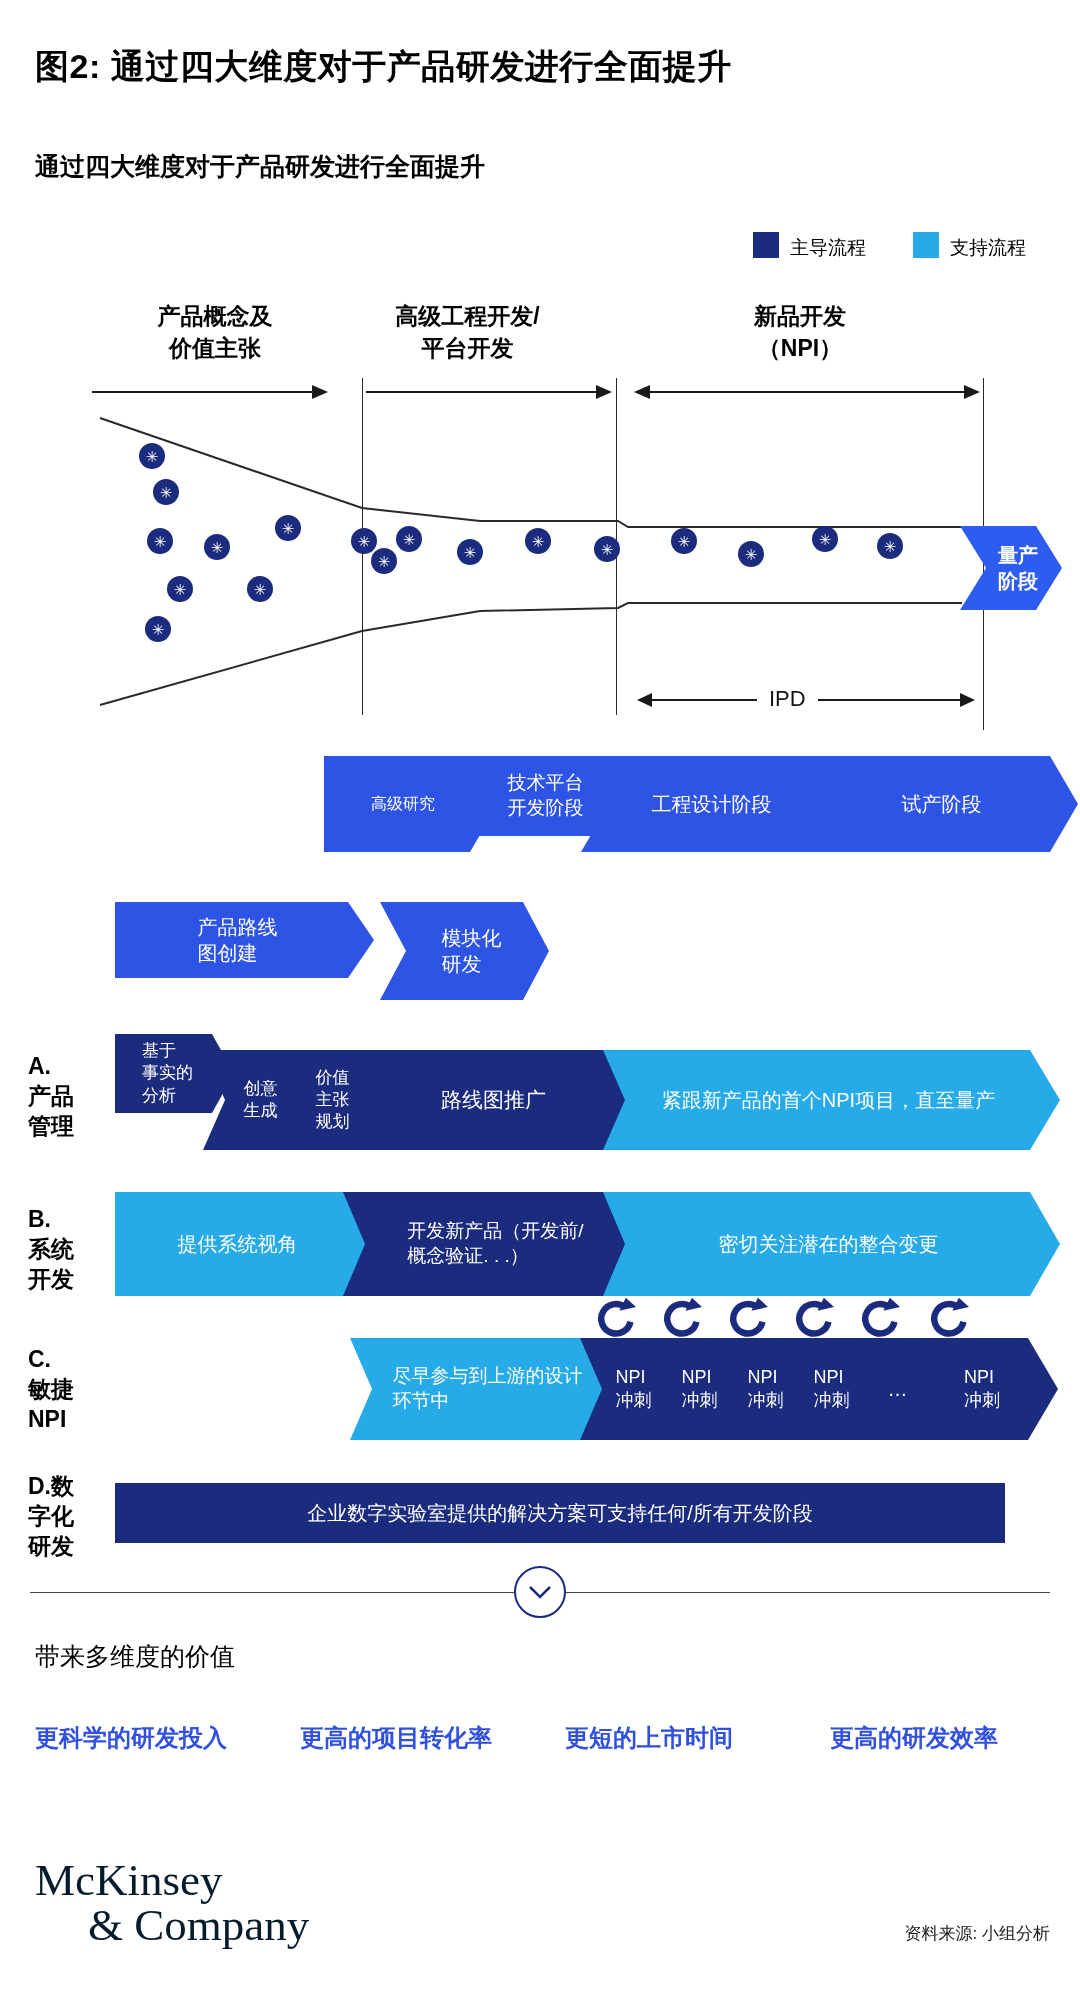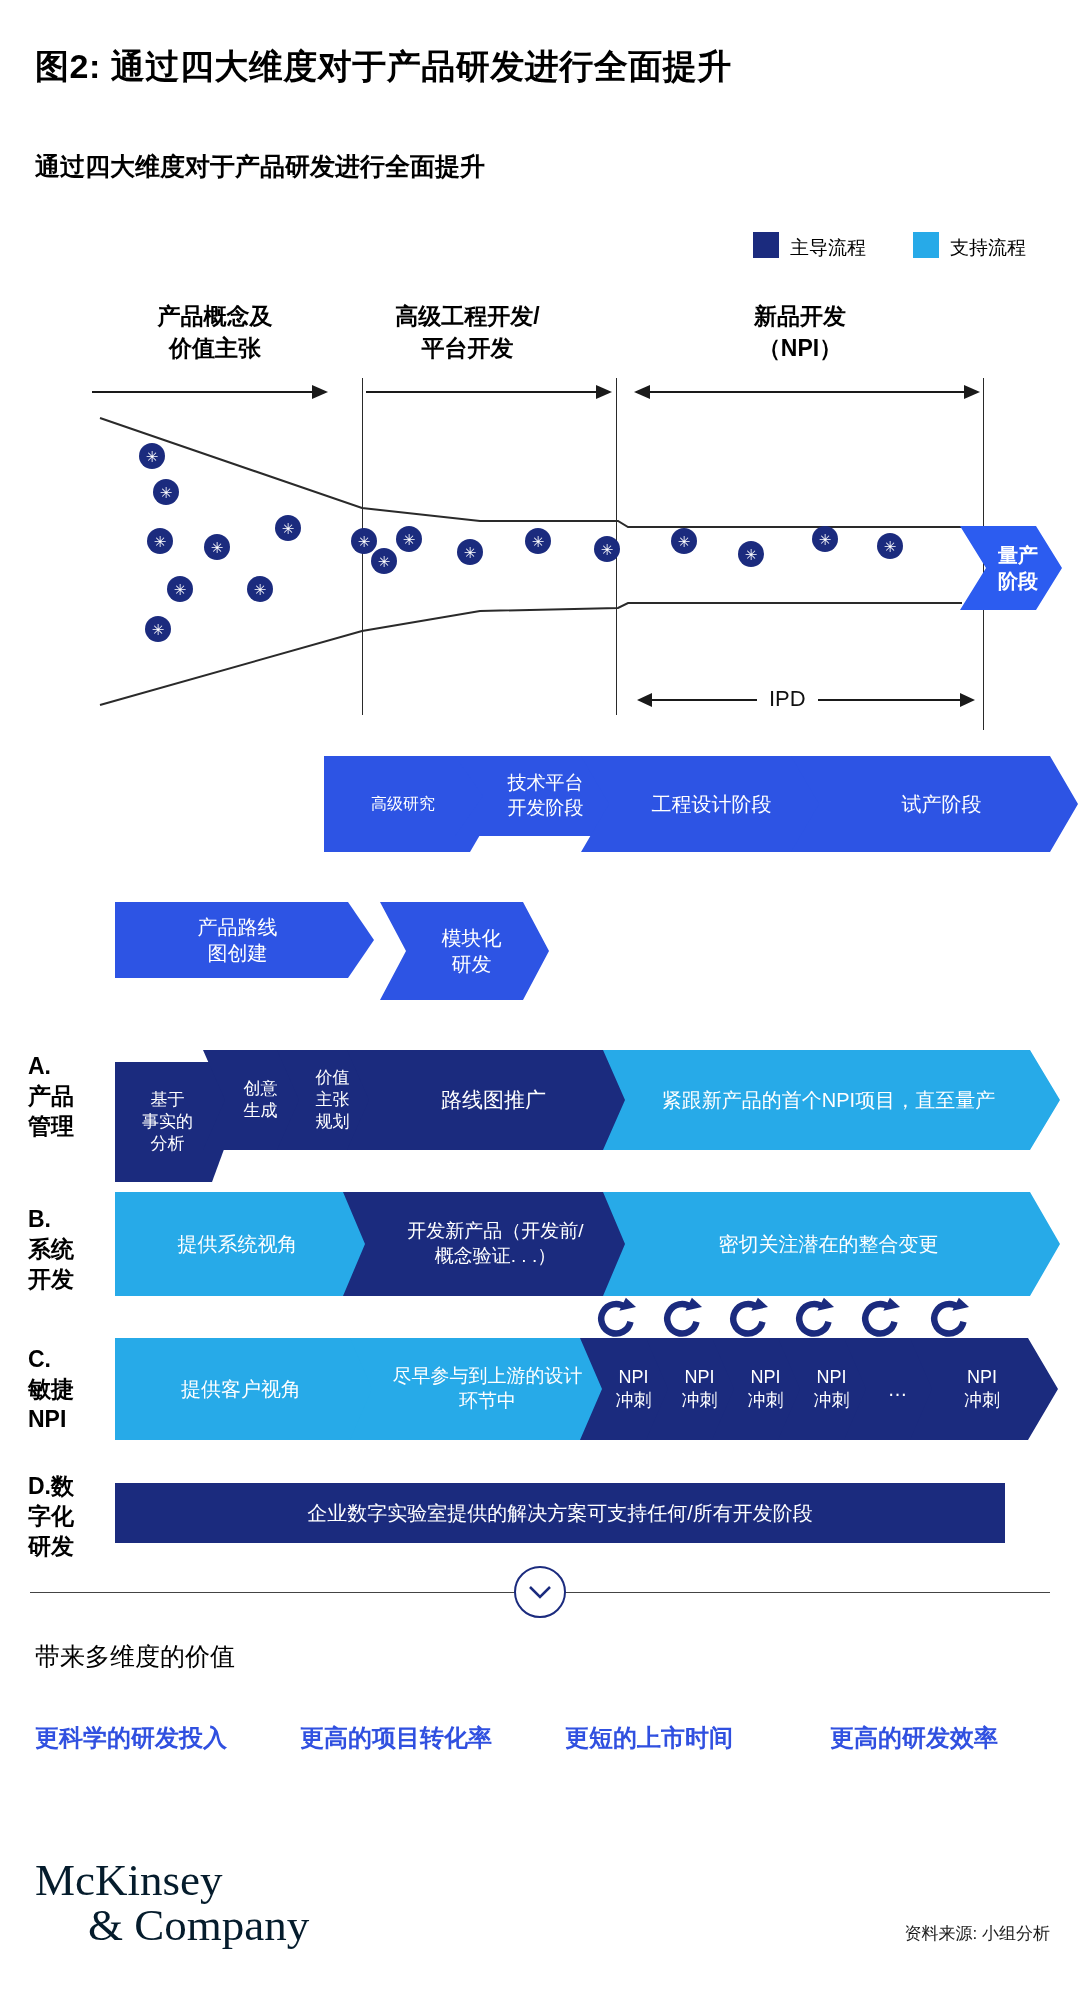--- a/index.html
+++ b/index.html
@@ -9,21 +9,21 @@
   .pre{white-space:pre-line;}
   .title{left:35px;top:44px;font-size:34px;font-weight:bold;letter-spacing:.5px;}
   .subtitle{left:35px;top:150px;font-size:25px;font-weight:bold;}
   .legend-swatch{width:26px;height:26px;top:232px;}
   .legend-label{top:235px;font-size:19px;}
   .phase-label{top:300px;font-size:23px;font-weight:bold;text-align:center;line-height:1.4;}
   .navy{background:#1b2b7e;}
   .light{background:#27aae8;}
   .royal{background:#2d54e4;}
   .chev{position:absolute;display:flex;align-items:center;justify-content:center;
-        color:#fff;text-align:center;line-height:1.3;
+        color:#fff;line-height:1.3;
         clip-path:polygon(0 0,calc(100% - var(--t)) 0,100% 50%,calc(100% - var(--t)) 100%,0 100%,var(--n) 50%);
         --t:22px;--n:0px;}
   .rowlabel{font-size:23px;font-weight:bold;line-height:1.3;}
   .dot{position:absolute;width:26px;height:26px;border-radius:50%;background:#1b2b7e;
        display:flex;align-items:center;justify-content:center;}
   .dot span{color:#fff;font-size:15px;line-height:1;}
   .vline{position:absolute;width:1px;background:#2a2a2a;top:378px;height:337px;}
   .links-item{top:1722px;font-size:24px;font-weight:bold;color:#3050e0;}
   .logo{font-family:"Liberation Serif","DejaVu Serif",serif;color:#051c2c;font-size:45px;line-height:1;}
   .src{font-size:17px;color:#1a1a1a;}
@@ -139,21 +139,21 @@
   <div class="chev royal" style="left:791px;top:756px;width:273px;height:96px;--t:28px;--n:28px;font-size:20px;padding-left:14px;">试产阶段</div>
 
   <div class="chev royal pre" style="left:115px;top:902px;width:245px;height:76px;--t:26px;font-size:20px;padding-right:14px;">产品路线
 图创建</div>
   <div class="chev royal pre" style="left:380px;top:902px;width:155px;height:98px;--t:26px;--n:26px;font-size:20px;padding-left:14px;">模块化
 研发</div>
 
   <div class="abs rowlabel pre" style="left:28px;top:1052px;">A.
 产品
 管理</div>
-  <div class="chev navy pre" style="left:115px;top:1062px;width:105px;height:120px;font-size:17px;padding-right:14px;">基于
+  <div class="chev navy pre" style="left:115px;top:1034px;width:105px;height:79px;font-size:17px;padding-right:14px;">基于
 事实的
 分析</div>
   <div class="chev navy pre" style="left:203px;top:1050px;width:91px;height:100px;--n:22px;font-size:17px;padding-left:12px;padding-right:10px;">创意
 生成</div>
   <div class="chev navy pre" style="left:277px;top:1050px;width:87px;height:100px;--n:22px;font-size:17px;padding-left:12px;padding-right:10px;">价值
 主张
 规划</div>
   <div class="chev navy" style="left:347px;top:1050px;width:273px;height:100px;--n:22px;font-size:21px;padding-left:10px;">路线图推广</div>
   <div class="chev light" style="left:603px;top:1050px;width:427px;height:100px;--t:30px;--n:22px;font-size:20px;padding-left:12px;padding-right:18px;">紧跟新产品的首个NPI项目，直至量产</div>
 
@@ -186,21 +186,20 @@
       <polygon points="34,14 52,10 41,0" fill="#1b2b7e"></polygon>
     </svg>
   <svg class="loop" style="left:921px;top:1296px;" viewBox="0 0 52 46">
       <path d="M40,10 A16,16 0 1 0 46,26" fill="none" stroke="#1b2b7e" stroke-width="7"></path>
       <polygon points="34,14 52,10 41,0" fill="#1b2b7e"></polygon>
     </svg>
 
   <div class="abs rowlabel pre" style="left:28px;top:1345px;">C.
 敏捷
 NPI</div>
-  <div class="chev light" style="left:115px;top:1338px;width:252px;height:102px;font-size:20px;padding-right:14px;">提供客户视角</div>
   <div class="chev light pre" style="left:350px;top:1338px;width:247px;height:102px;--n:22px;font-size:19px;padding-left:14px;padding-right:10px;">尽早参与到上游的设计
 环节中</div>
   <div class="chev navy pre" style="left:580px;top:1338px;width:83px;height:102px;--n:22px;font-size:18px;padding-left:12px;">NPI
 冲刺</div>
   <div class="chev navy pre" style="left:646px;top:1338px;width:83px;height:102px;--n:22px;font-size:18px;padding-left:12px;">NPI
 冲刺</div>
   <div class="chev navy pre" style="left:712px;top:1338px;width:83px;height:102px;--n:22px;font-size:18px;padding-left:12px;">NPI
 冲刺</div>
   <div class="chev navy pre" style="left:778px;top:1338px;width:83px;height:102px;--n:22px;font-size:18px;padding-left:12px;">NPI
 冲刺</div>

